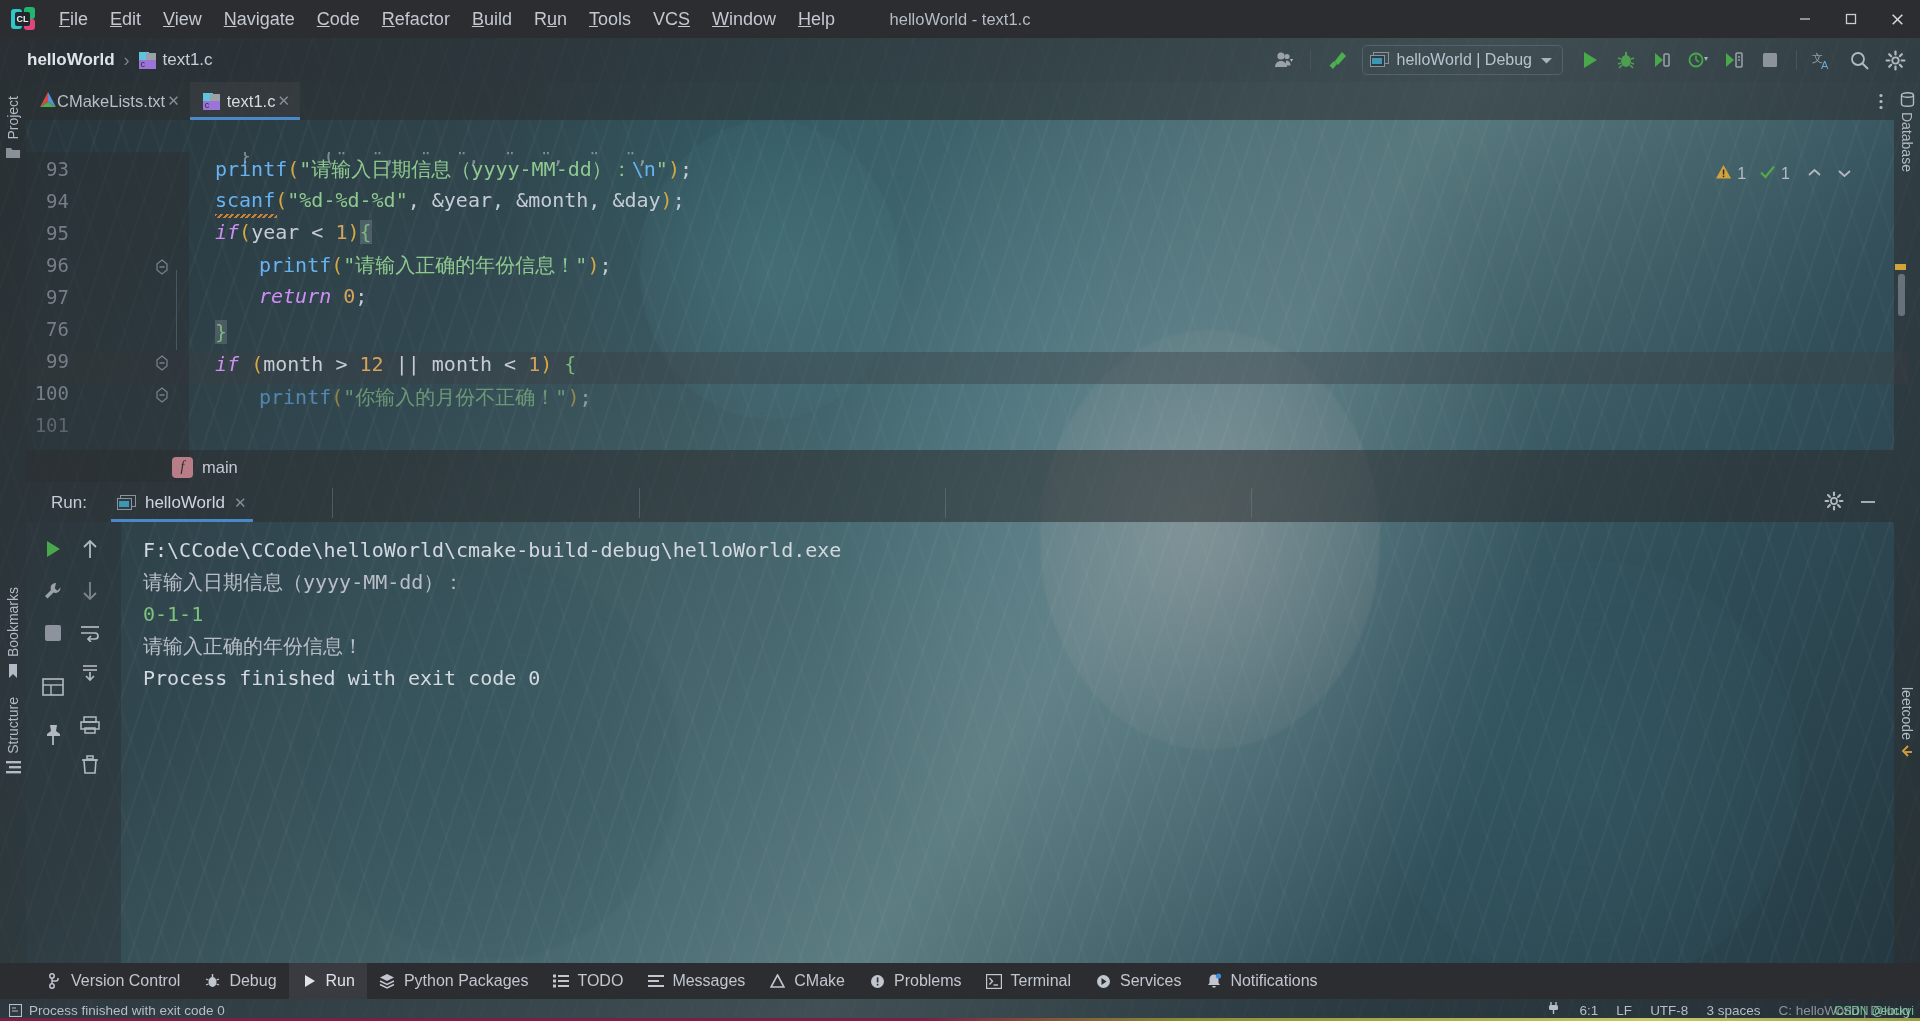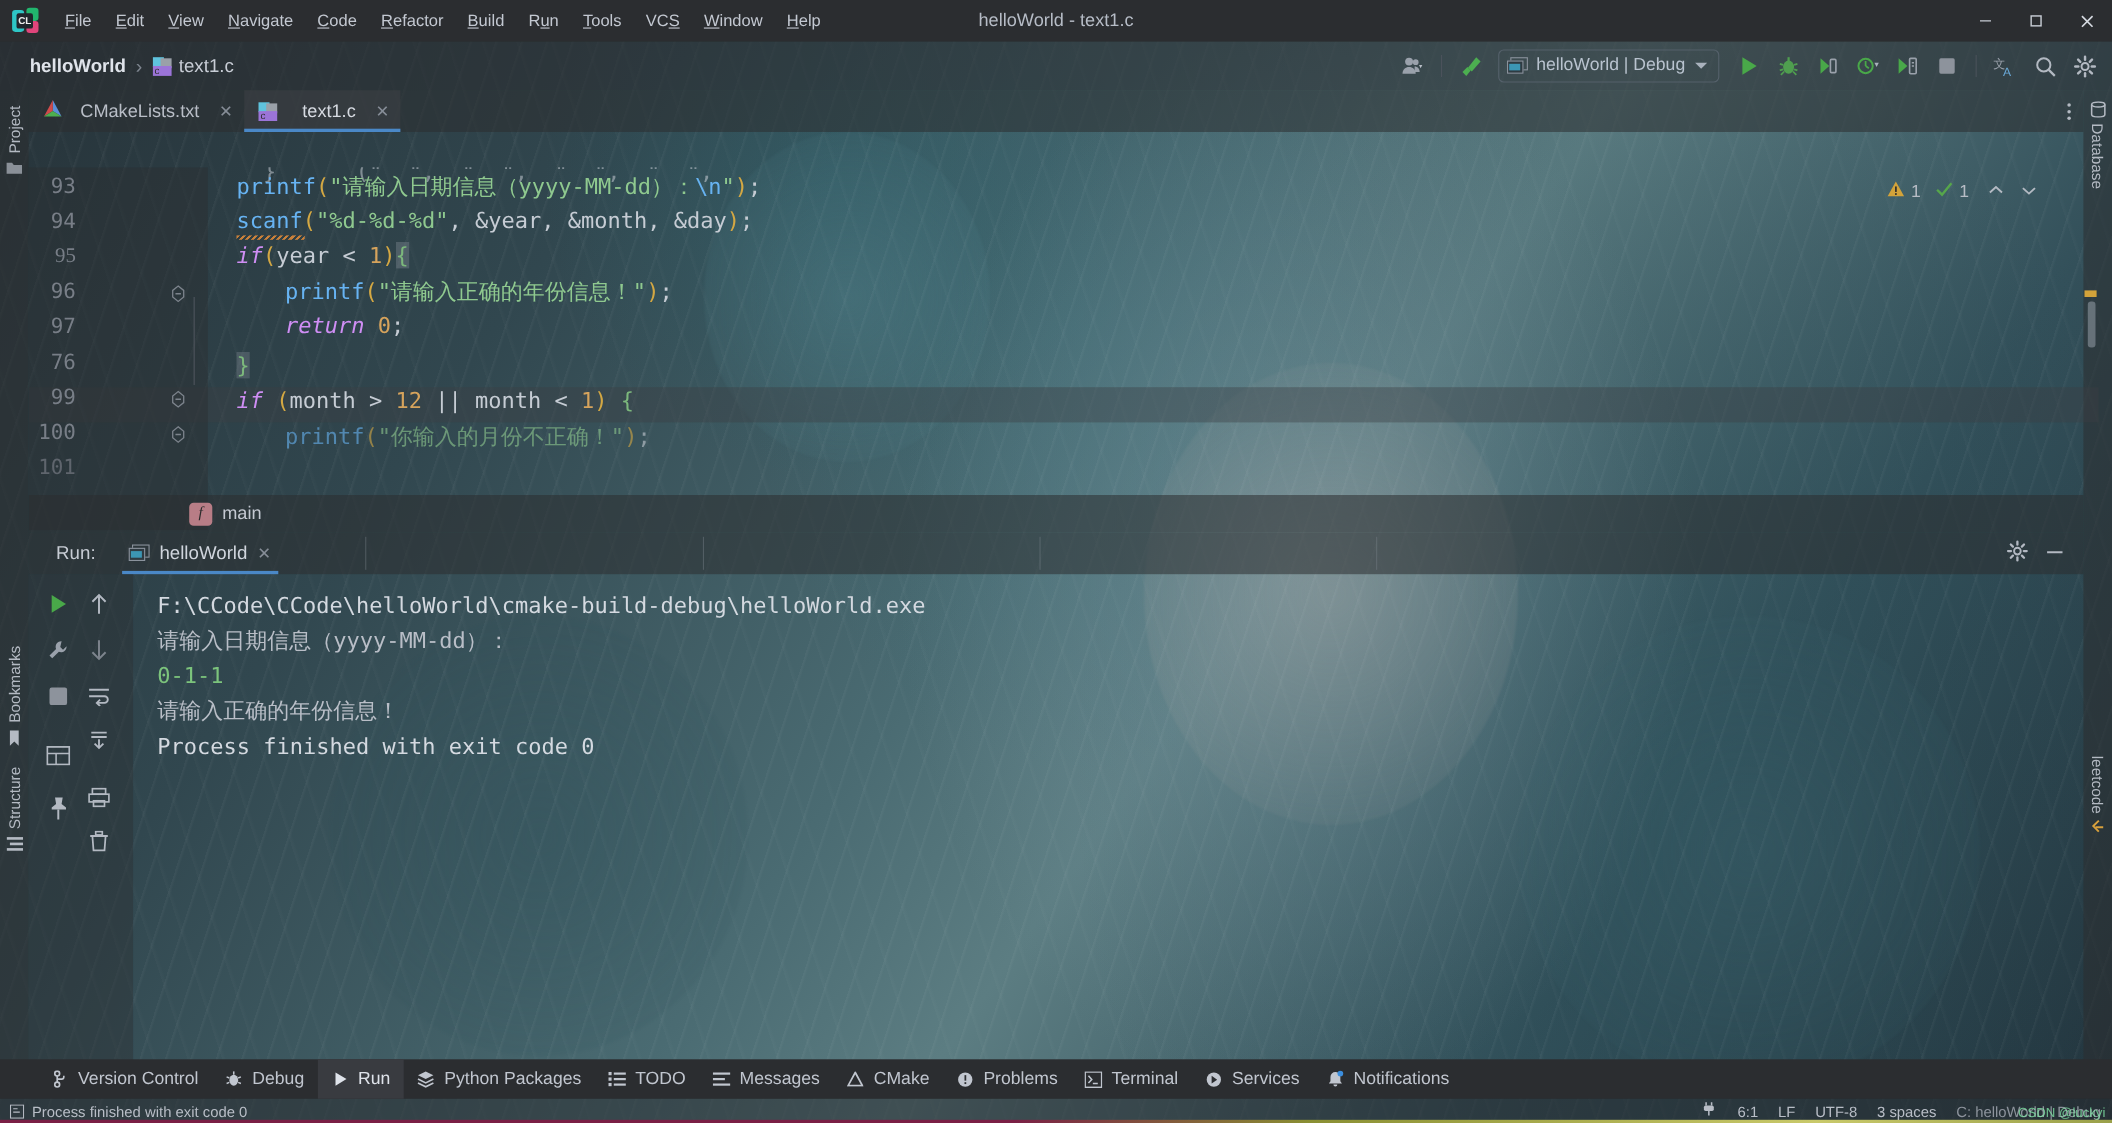--- a/index.html
+++ b/index.html
@@ -33,21 +33,21 @@
 
   #titlebar {
     position: absolute; top:0; left:0; right:0; height: 38px;
     background: #2b2d30;
     display:flex; align-items:center;
     font-size: 16.5px; color:#c7ccd4;
   }
   #cl-logo { width:26px; height:26px; margin:0 12px 0 10px; position:relative; flex:none; }
   #cl-logo .sq{position:absolute;}
   .menu-item{
-    padding: 3px 10px; margin: 0 1px; color:#c3c8d1; font-size:15px;
+    padding: 3px 10px; margin: 0 1px; color:#c3c8d1; font-size:18px;
     white-space:nowrap; cursor:default;
   }
   .menu-item u { text-decoration: underline; }
   #win-title{ position:absolute; left:50%; transform:translateX(-50%); color:#b6bcc6; font-size:16.5px; }
   #wincontrols{ position:absolute; right:0; top:0; height:38px; display:flex; }
   .wc{ width:46px; height:38px; display:flex;align-items:center;justify-content:center; color:#c7ccd4; }
   .wc svg{display:block}
 
   
   #toolbar{
@@ -75,21 +75,21 @@
   .vert-tb{ writing-mode: vertical-rl; transform: rotate(180deg); }
   .vert-bt{ writing-mode: vertical-rl; }
 
   
   #tabs{
     position:absolute; top:82px; left:26px; right:26px; height:38px;
     background: rgba(43,45,48,0.55);
     display:flex; align-items:stretch;
   }
   .tab{
-    display:flex;align-items:center; gap:16px; padding:0 10px 0 13px;
+    display:flex;align-items:center; gap:0; padding:0 10px 0 13px;
     font-size:16.5px; color:#b9bec7; position:relative;
   }
   .tab.active{ background: rgba(60,63,68,0.62); color:#d7dbe2;}
   .tab.active:after{ content:""; position:absolute; left:0;right:0;bottom:0;height:3px;background:#4a88c7;}
   .tab .x{ color:#868d97; font-size:15px; margin-left:2px;}
   #tabs-more{ margin-left:auto; width:26px;display:flex;align-items:center;justify-content:center;color:#b4bac3;}
 
   
   #editor{
     position:absolute; top:120px; left:26px; right:12px; height:330px;
@@ -432,21 +432,21 @@
     </div>
   </div>
 
   <div id="editor">
 
     <div class="cur-line" style="top:200px;"></div>
 
     <div id="gutter">
       <div class="lnum" style="top:6px;">93</div>
       <div class="lnum" style="top:38px;">94</div>
-      <div class="lnum" style="top:70px;font-family:Liberation Serif, serif;">95</div>
+      <div class="lnum" style="top:70px;">95</div>
       <div class="lnum" style="top:102px;">96</div>
       <div class="lnum" style="top:134px;">97</div>
       <div class="lnum" style="top:166px;">76</div>
       <div class="lnum" style="top:198px;">99</div>
       <div class="lnum" style="top:230px;">100</div>
       <div class="lnum" style="top:262px;color:#5f656d;">101</div>
 
       <div class="fold" style="top:104px;">
         <svg width="16" height="16" viewBox="0 0 16 16">
             <path d="M8 1 L13 5 L13 11 L8 15 L3 11 L3 5 Z" fill="none" stroke="#7c838c" stroke-width="1.2"></path>

